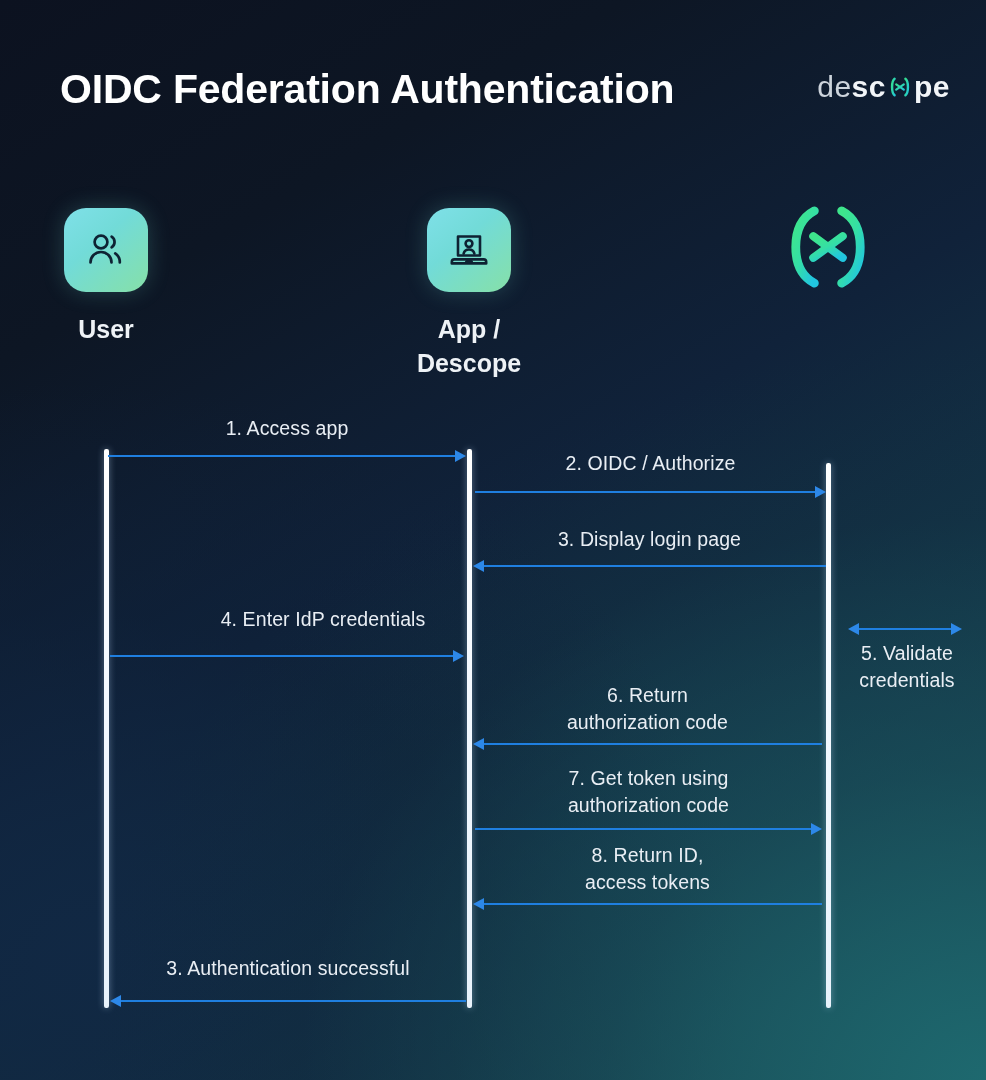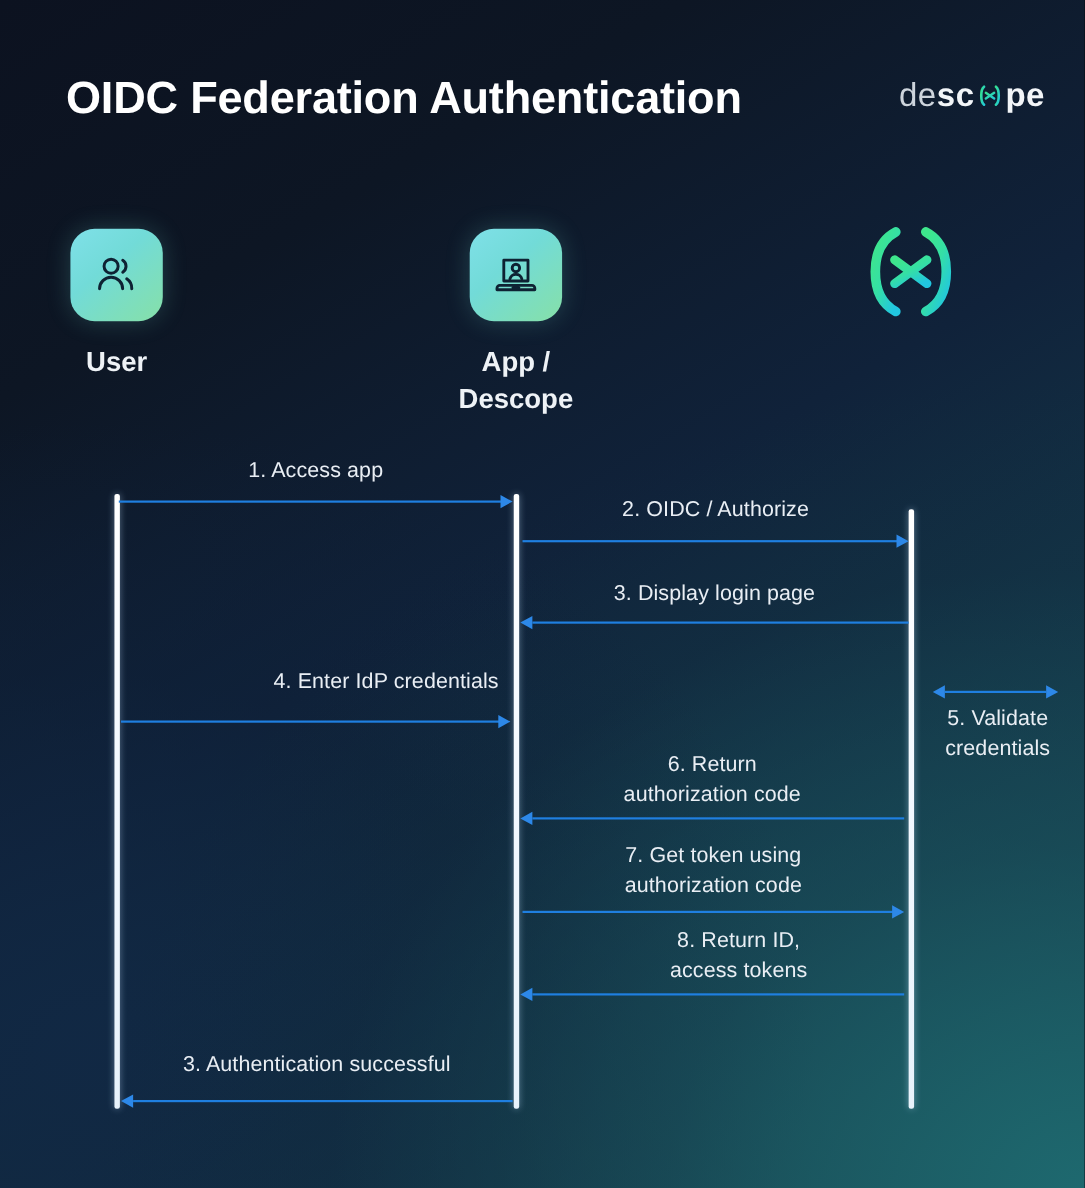--- a/index.html
+++ b/index.html
@@ -209,41 +209,41 @@
   <div class="arrow-head right" style="left:455px; top:450px;"></div>
 
   <div class="msg-label" style="left:475px; top:450px; width:351px;">2. OIDC / Authorize</div>
   <div class="msg-line" style="left:475px; top:491px; width:341px;"></div>
   <div class="arrow-head right" style="left:815px; top:486px;"></div>
 
   <div class="msg-label" style="left:473px; top:526px; width:353px;">3. Display login page</div>
   <div class="msg-line" style="left:484px; top:565px; width:342px;"></div>
   <div class="arrow-head left" style="left:473px; top:560px;"></div>
 
-  <div class="msg-label" style="left:110px; top:606px; width:426px;margin-left:28px;">4. Enter IdP credentials</div>
+  <div class="msg-label" style="left:110px; top:606px; width:426px;">4. Enter IdP credentials</div>
   <div class="msg-line" style="left:110px; top:655px; width:344px;"></div>
   <div class="arrow-head right" style="left:453px; top:650px;"></div>
 
   <div class="msg-line" style="left:859px; top:628px; width:92px;"></div>
   <div class="arrow-head left" style="left:848px; top:623px;"></div>
   <div class="arrow-head right" style="left:951px; top:623px;"></div>
   <div class="msg-label" style="left:836px; top:640px; width:142px;">5. Validate
 credentials</div>
 
   <div class="msg-label" style="left:473px; top:682px; width:349px;">6. Return
 authorization code</div>
   <div class="msg-line" style="left:484px; top:743px; width:338px;"></div>
   <div class="arrow-head left" style="left:473px; top:738px;"></div>
 
   <div class="msg-label" style="left:475px; top:765px; width:347px;">7. Get token using
 authorization code</div>
   <div class="msg-line" style="left:475px; top:828px; width:337px;"></div>
   <div class="arrow-head right" style="left:811px; top:823px;"></div>
 
-  <div class="msg-label" style="left:473px; top:842px; width:349px;padding-left:24px;">8. Return ID,
+  <div class="msg-label" style="left:473px; top:842px; width:349px;">8. Return ID,
 access tokens</div>
   <div class="msg-line" style="left:484px; top:903px; width:338px;"></div>
   <div class="arrow-head left" style="left:473px; top:898px;"></div>
 
   <div class="msg-label" style="left:110px; top:955px; width:356px;">3. Authentication successful</div>
   <div class="msg-line" style="left:121px; top:1000px; width:345px;"></div>
   <div class="arrow-head left" style="left:110px; top:995px;"></div>
 
 </div>
 

